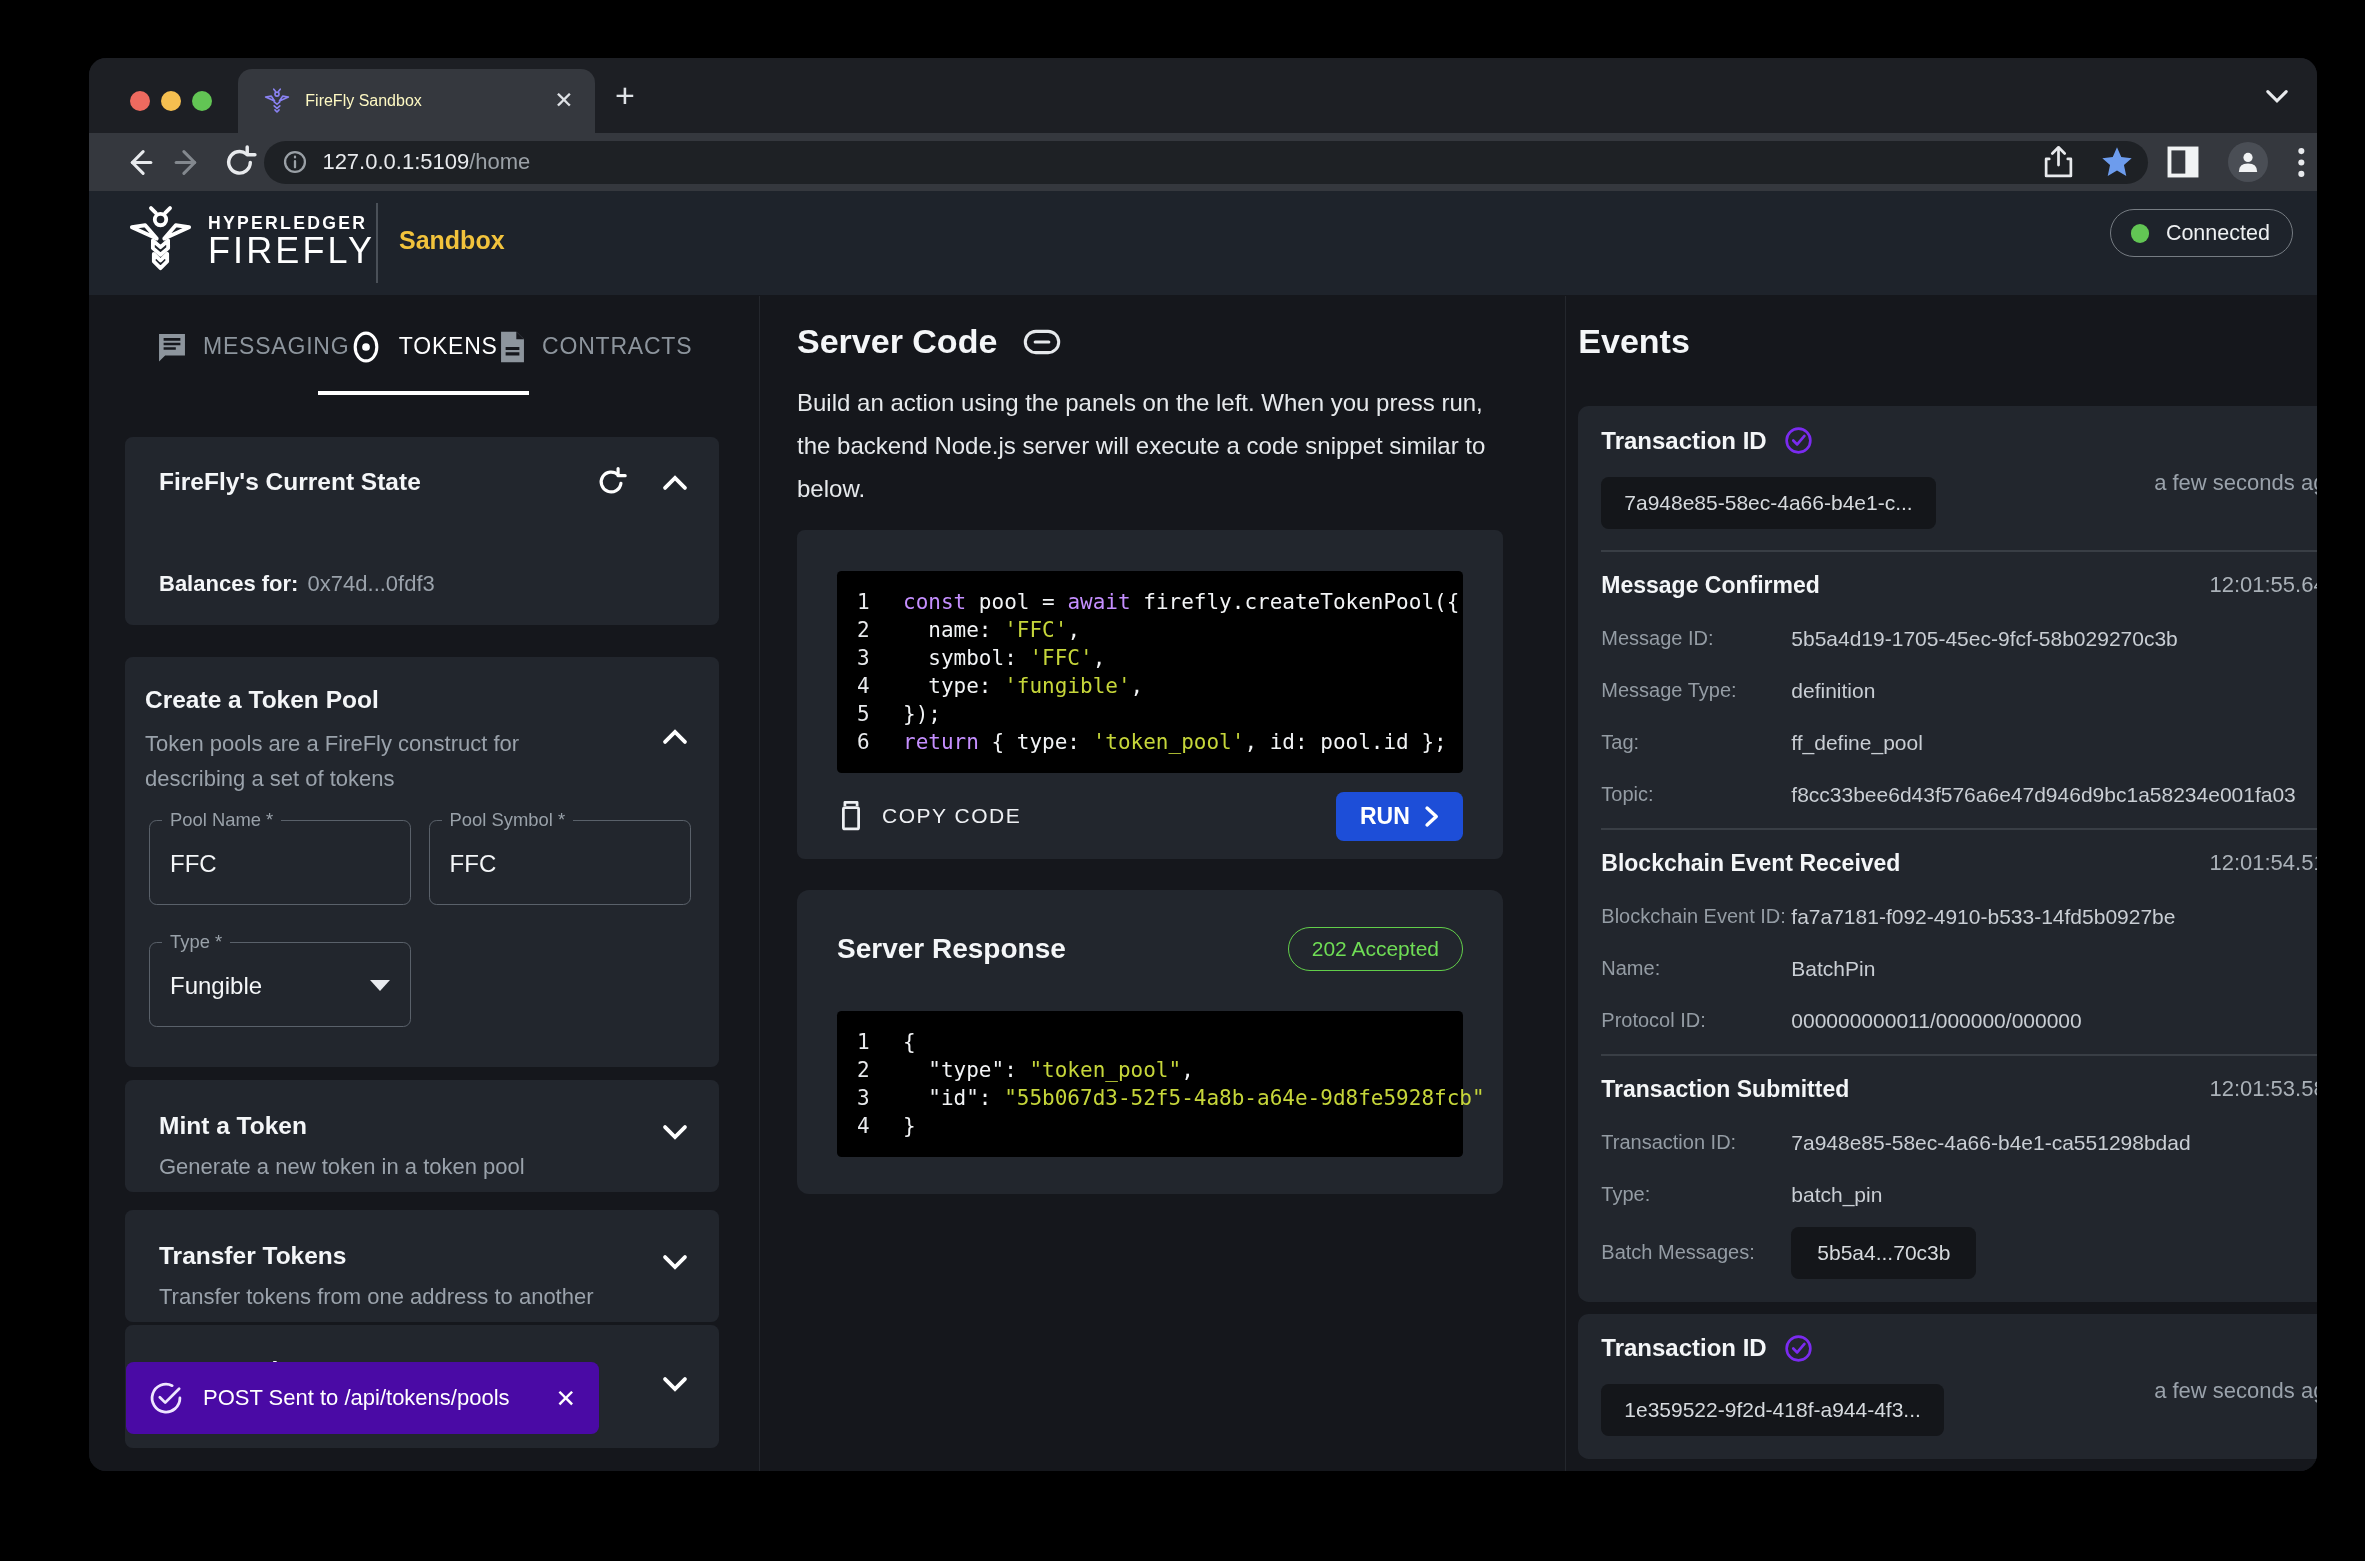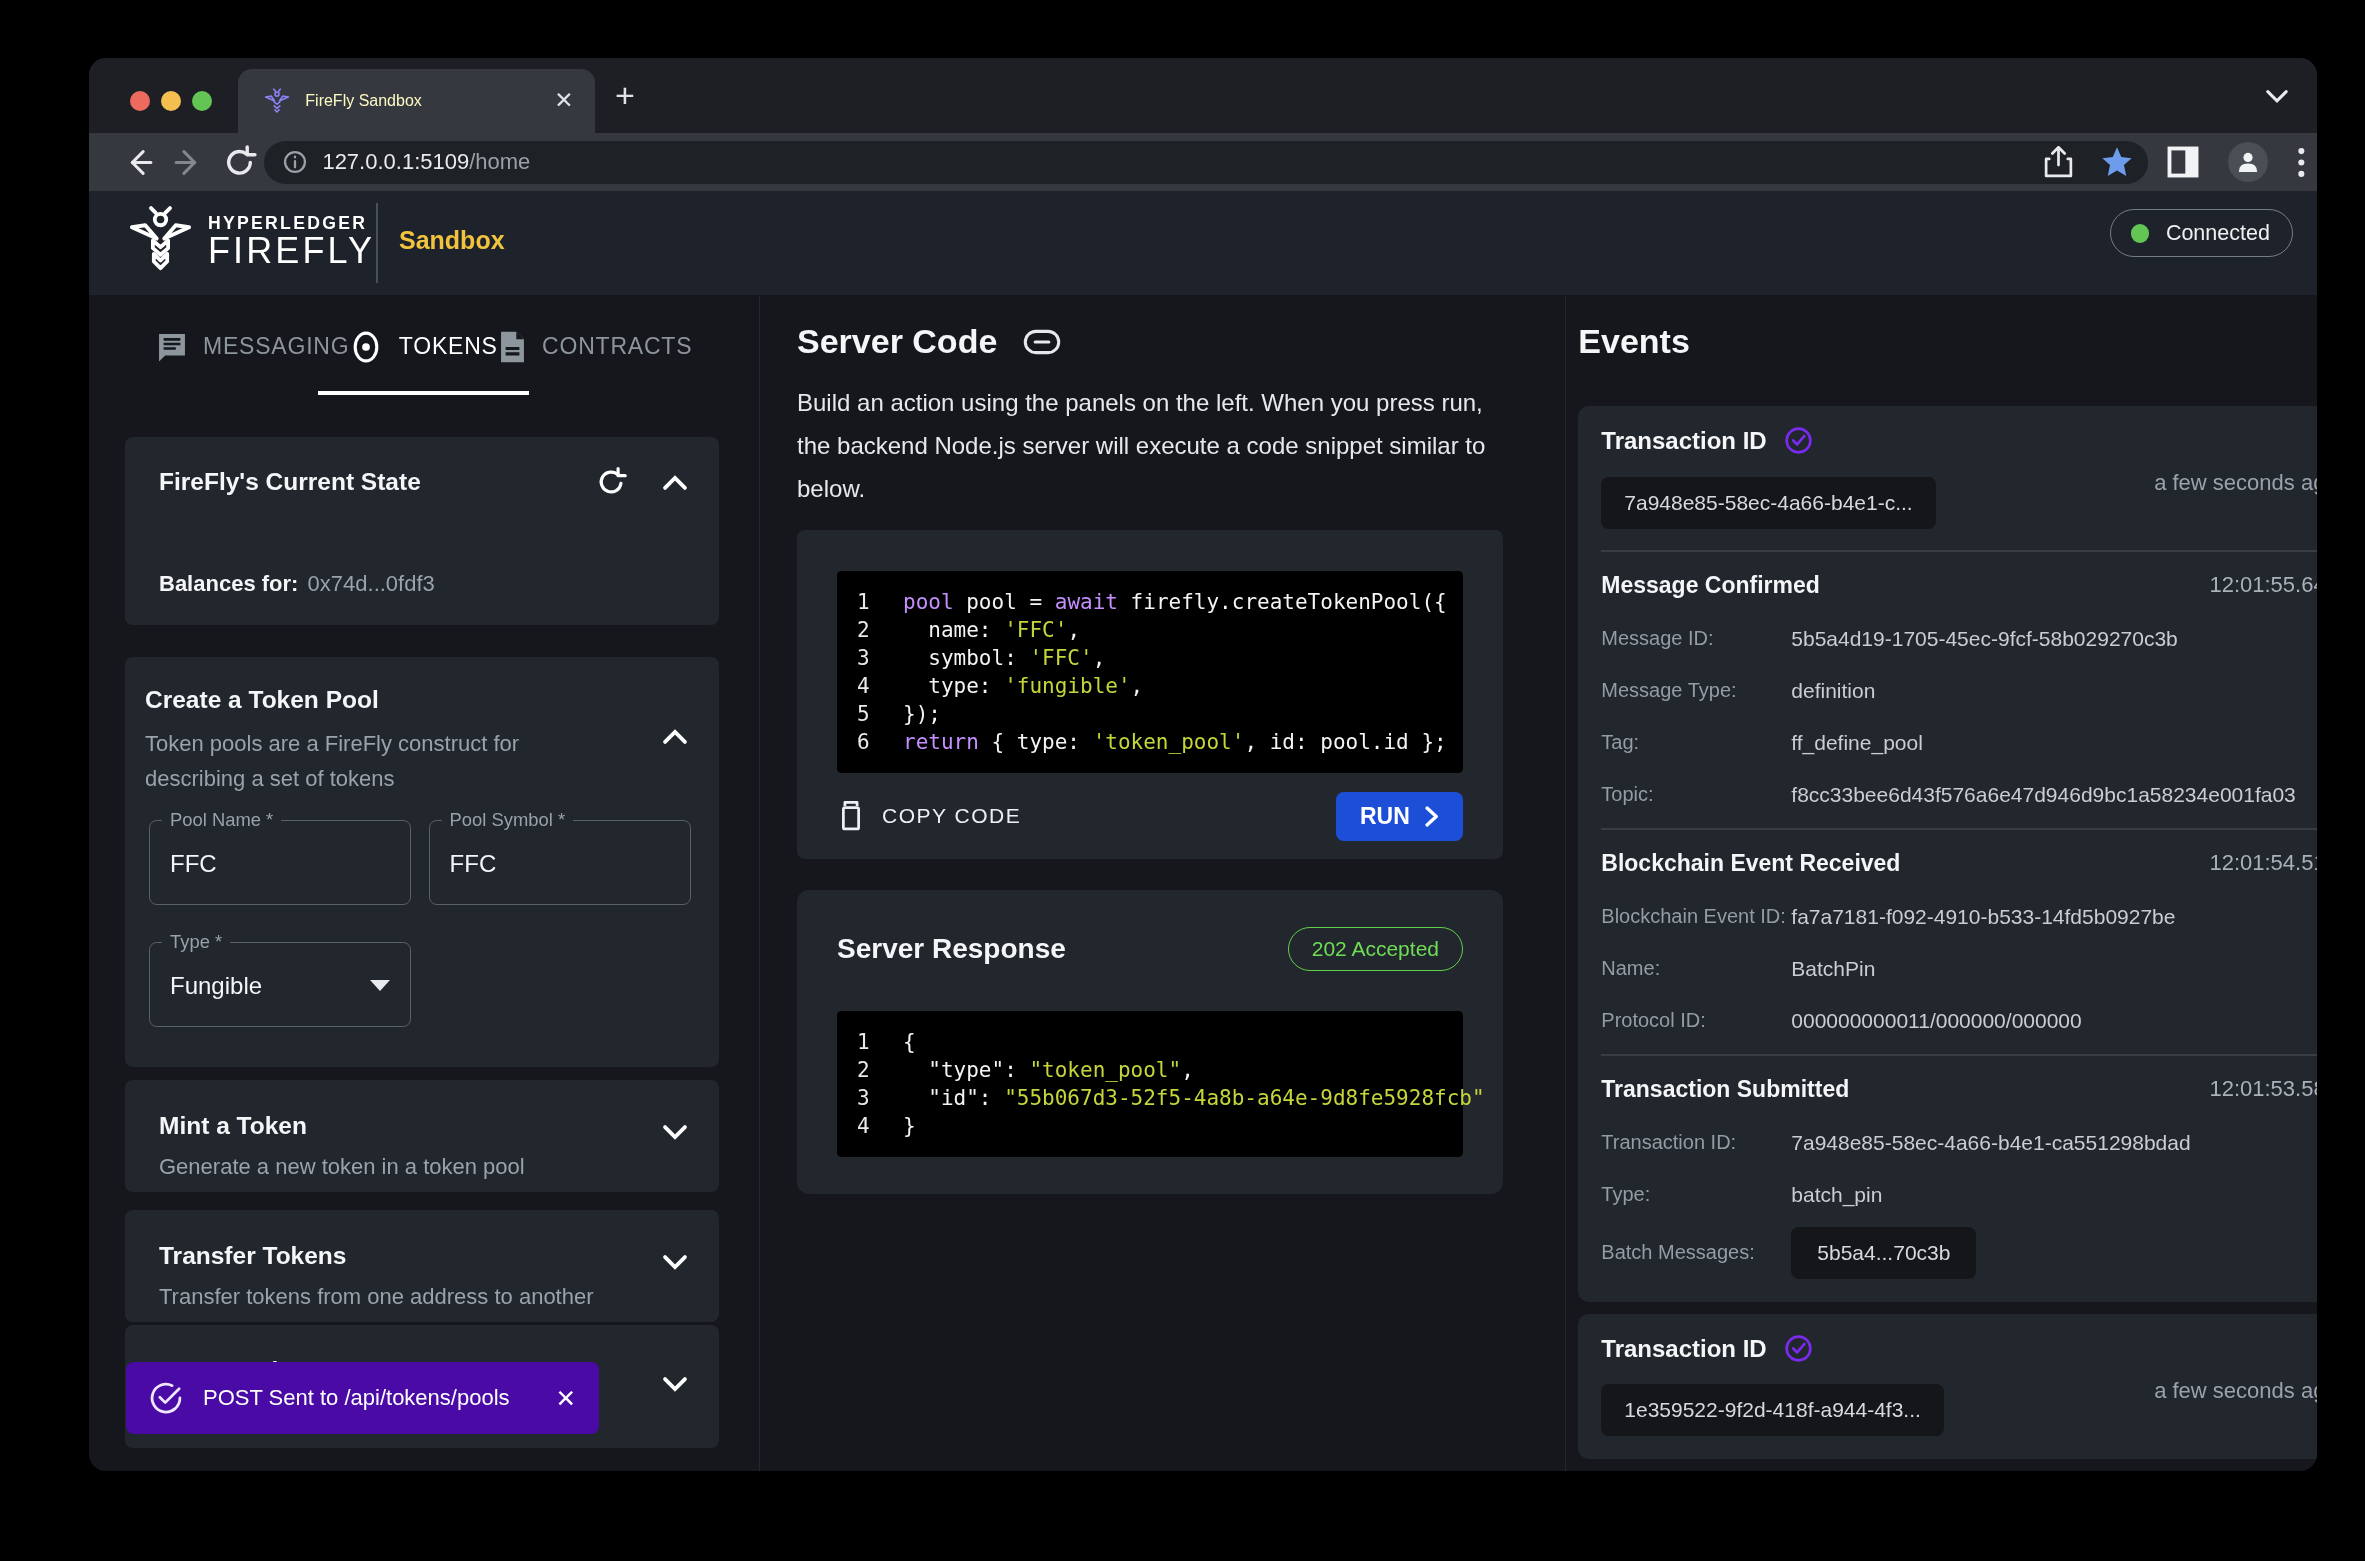--- a/index.html
+++ b/index.html
@@ -113,21 +113,21 @@
   .respcard{margin-top:31px;width:706px;background:#22262d;border-radius:12px;padding:37px 40px;}
   .resp-head{display:flex;align-items:center;justify-content:space-between;}
   .resp-title{color:#f4f6f8;font-size:28px;font-weight:bold;}
   .status-pill{border:1.5px solid #62cf4a;color:#6fdd55;border-radius:26px;padding:9.2px 23px;font-size:21px;}
   .respcard .codeblock{margin-top:40px;}
 
   
   .rp-title{margin:26px 0 0 12.3px;color:#f4f6f8;font-size:34px;font-weight:bold;}
   .events-list{position:absolute;left:12.3px;top:110px;width:767px;}
   .event-card{background:#22262d;border-radius:10.7px;padding:20px 10.7px 23px 23px;margin-bottom:12.3px;position:relative;}
-  .ev-head{display:flex;align-items:flex-end;gap:17px;}
+  .ev-head{display:flex;align-items:center;gap:17px;}
   .ev-head-title{color:#f4f6f8;font-size:24px;font-weight:bold;}
   .ev-time{position:absolute;right:7.7px;top:64px;color:#9aa2ab;font-size:22px;white-space:nowrap;}
   .ev-chip{display:inline-block;margin-top:21.5px;background:#14161a;border-radius:7.7px;padding:14px 23px;
     color:#d6dade;font-size:21px;white-space:nowrap;}
   .ev-divider{height:1.5px;background:#393e45;margin:21.5px 12.3px 0 0;}
   .ev-sec-head{display:flex;align-items:center;margin-top:20px;padding-right:10.7px;}
   .ev-sec-title{color:#f4f6f8;font-size:23px;font-weight:bold;flex:1;}
   .ev-sec-ts{color:#aab1b8;font-size:22px;white-space:nowrap;margin-right:-14px;}
   .ev-row{display:flex;margin-top:28px;align-items:center;}
   .ev-row-label{width:190px;flex:none;color:#949ca4;font-size:20px;white-space:nowrap;}
@@ -390,21 +390,21 @@
             <svg width="38" height="26" viewBox="0 0 50 34" fill="none" stroke="#e6e9ec" stroke-width="4" stroke-linecap="round">
                 <rect x="3" y="3" width="44" height="28" rx="14"></rect>
                 <path d="M16 17 L34 17"></path>
               </svg>
           </span>
         </div>
         <div class="mp-desc">Build an action using the panels on the left. When you press run, the backend Node.js server will execute a code snippet similar to below.</div>
 
         <div class="codecard">
           <div class="codeblock">
-              <div class="code-line"><span class="ln">1</span><span class="tok-k">pool</span><span class="tok-p"> pool = </span><span class="tok-k">await</span><span class="tok-p"> firefly.createTokenPool({</span></div>
+              <div class="code-line"><span class="ln">1</span><span class="tok-k">const</span><span class="tok-p"> pool = </span><span class="tok-k">await</span><span class="tok-p"> firefly.createTokenPool({</span></div>
               <div class="code-line"><span class="ln">2</span><span class="tok-p">  name: </span><span class="tok-s">'FFC'</span><span class="tok-p">,</span></div>
               <div class="code-line"><span class="ln">3</span><span class="tok-p">  symbol: </span><span class="tok-s">'FFC'</span><span class="tok-p">,</span></div>
               <div class="code-line"><span class="ln">4</span><span class="tok-p">  type: </span><span class="tok-s">'fungible'</span><span class="tok-p">,</span></div>
               <div class="code-line"><span class="ln">5</span><span class="tok-p">});</span></div>
               <div class="code-line"><span class="ln">6</span><span class="tok-k">return</span><span class="tok-p"> { type: </span><span class="tok-s">'token_pool'</span><span class="tok-p">, id: pool.id };</span></div>
             </div>
           <div class="codefoot">
             <div class="copybtn">
               <span>
                 <svg width="28" height="32" viewBox="0 0 36 42" fill="none" stroke="#eef0f3" stroke-width="3.6" stroke-linejoin="round">

